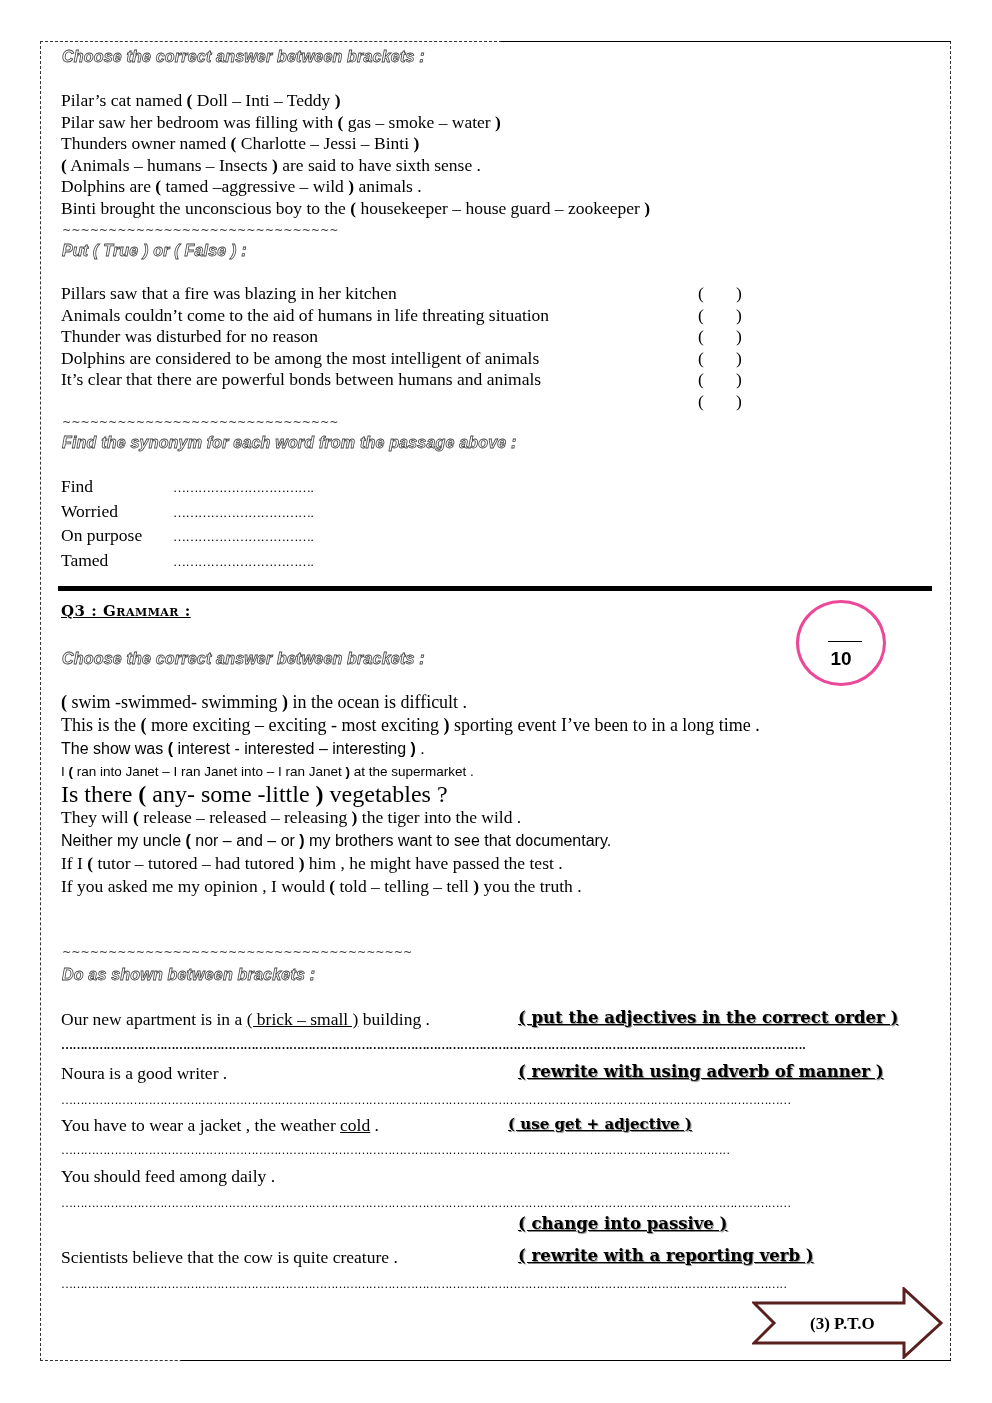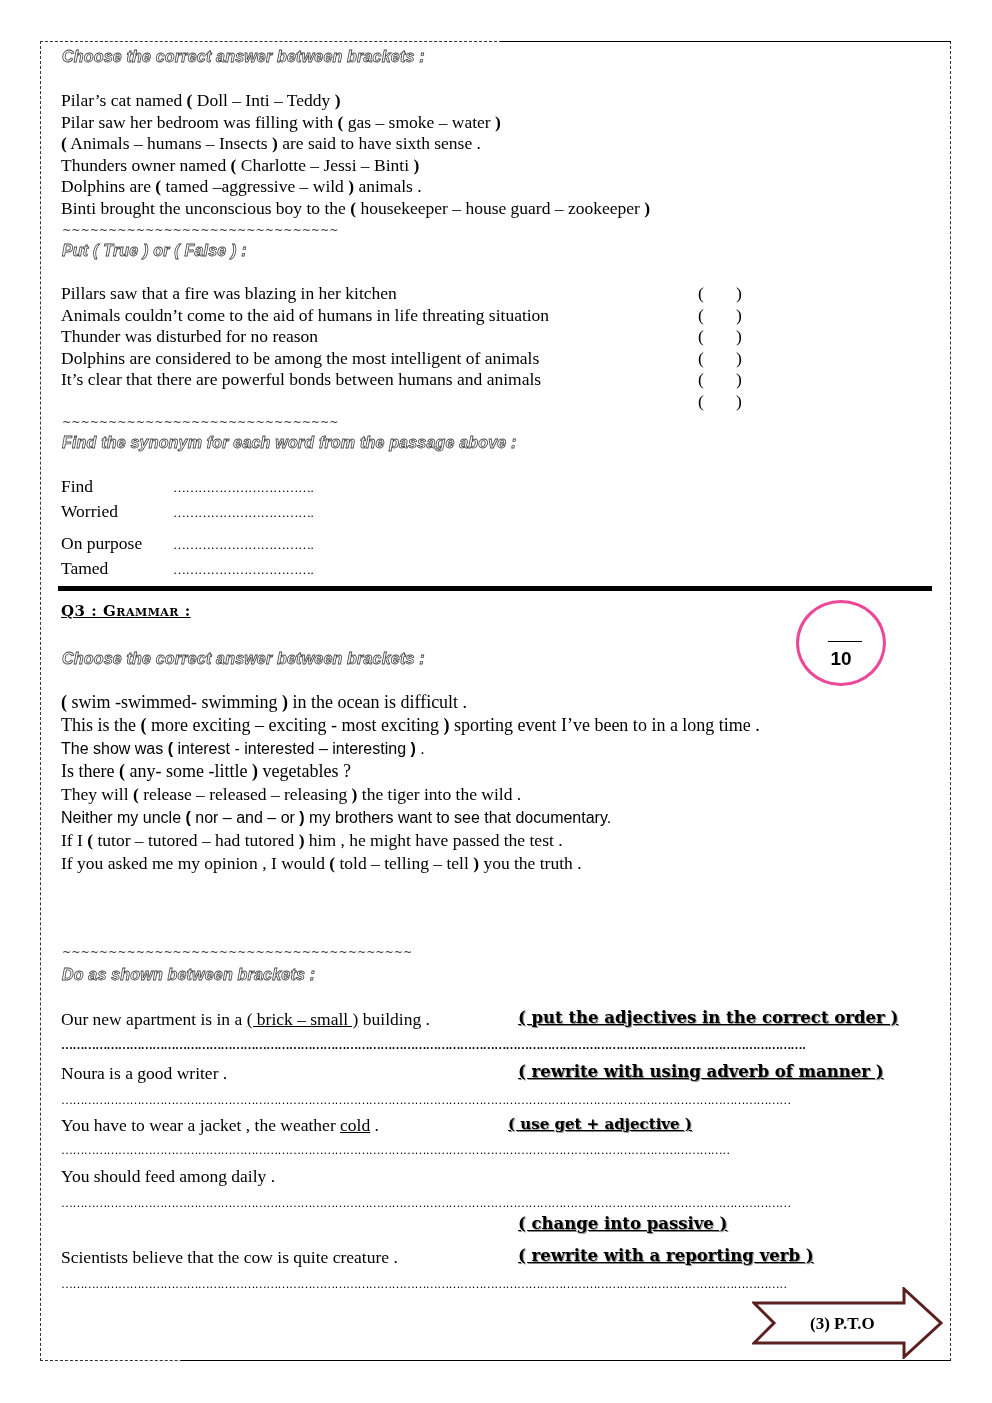--- a/index.html
+++ b/index.html
@@ -38,22 +38,22 @@
 </head>
 <body>
 
 <div class="page-frame"></div>
 
 <div class="abs outline-heading" style="left:62px; top:48px;">Choose the correct answer between brackets :</div>
 
 <div class="abs" style="left:61px; top:90px;">
   <div class="line"><span>Pilar’s cat named </span><span class="bp">(</span><span> Doll – Inti – Teddy </span><span class="bp">)</span><span></span></div>
   <div class="line"><span>Pilar saw her bedroom was filling with </span><span class="bp">(</span><span> gas – smoke – water </span><span class="bp">)</span><span></span></div>
+  <div class="line"><span>Thunders owner named </span><span class="bp">(</span><span> Charlotte – Jessi – Binti </span><span class="bp">)</span><span></span></div>
   <div class="line"><span></span><span class="bp">(</span><span> Animals – humans – Insects </span><span class="bp">)</span><span> are said to have sixth sense .</span></div>
-  <div class="line"><span>Thunders owner named </span><span class="bp">(</span><span> Charlotte – Jessi – Binti </span><span class="bp">)</span><span></span></div>
   <div class="line"><span>Dolphins are </span><span class="bp">(</span><span> tamed –aggressive – wild </span><span class="bp">)</span><span> animals .</span></div>
   <div class="line"><span>Binti brought the unconscious boy to the </span><span class="bp">(</span><span> housekeeper –  house guard – zookeeper </span><span class="bp">)</span><span></span></div>
 </div>
 
 <div class="abs tilde" style="left:62px; top:224px;">~~~~~~~~~~~~~~~~~~~~~~~~~~~~~~</div>
 
 <div class="abs outline-heading" style="left:62px; top:242px;">Put ( True ) or ( False ) :</div>
 
 <div class="abs" style="left:61px; top:283px;">
   <div class="line">Pillars saw that a fire was blazing in her kitchen</div>
@@ -71,40 +71,41 @@
   <div class="line"><span>(</span><span>)</span></div>
 </div>
 
 <div class="abs tilde" style="left:62px; top:416px;">~~~~~~~~~~~~~~~~~~~~~~~~~~~~~~</div>
 
 <div class="abs outline-heading" style="left:62px; top:434px;">Find the synonym for each word from the passage above :</div>
 
 <div class="abs" style="left:61px; top:476px;">
   <div class="line" style="height:24.5px;"><span style="display:inline-block;width:112px;">Find</span><span class="dots">…………………………….</span></div>
   <div class="line" style="height:24.5px;"><span style="display:inline-block;width:112px;">Worried</span><span class="dots">…………………………….</span></div>
-  <div class="line" style="height:24.5px;margin-top:8px;"><span style="display:inline-block;width:112px;">On purpose</span><span class="dots">…………………………….</span></div>
+  <div class="line" style="height:24.5px;"><span style="display:inline-block;width:112px;">On purpose</span><span class="dots">…………………………….</span></div>
   <div class="line" style="height:24.5px;"><span style="display:inline-block;width:112px;">Tamed</span><span class="dots">…………………………….</span></div>
 </div>
 
 <div class="thick-rule"></div>
 
 <div class="abs grammar-title" style="left:61px; top:602px;">Q3 : Grammar :</div>
 
 <div class="score-circle">
   <div class="score-line"></div>
   <div class="score-total">10</div>
 </div>
 
 <div class="abs outline-heading" style="left:62px; top:650px;">Choose the correct answer between brackets :</div>
 
 <div class="abs" style="left:61px; top:692px;">
   <div class="line" style="font-size:18px; height:23px;"><span></span><span class="bp">(</span><span> swim -swimmed-  swimming </span><span class="bp">)</span><span> in the ocean is difficult .</span></div>
   <div class="line" style="font-size:18px; height:23px;"><span>This is the </span><span class="bp">(</span><span> more exciting –  exciting - most exciting </span><span class="bp">)</span><span> sporting event I’ve been to in a long time .</span></div>
   <div class="line calibri" style="height:23px;"><span>The show was </span><span class="bp">(</span><span> interest - interested – interesting </span><span class="bp">)</span><span> .</span></div>
-  <div class="line" style="font-size:18px; height:23px;"><span>Is there </span><span class="bp">(</span><span> any- some -little </span><span class="bp">)</span><span> vegetables ?</span></div>
+  <div class="line calibri-sm" style="height:23px;"><span>I </span><span class="bp">(</span><span> ran into Janet – I ran Janet into – I ran Janet </span><span class="bp">)</span><span> at the supermarket .</span></div>
+  <div class="line" style="font-size:24px; height:23px;"><span>Is there </span><span class="bp">(</span><span> any- some -little </span><span class="bp">)</span><span> vegetables ?</span></div>
   <div class="line" style="height:23px;"><span>They will </span><span class="bp">(</span><span> release – released – releasing </span><span class="bp">)</span><span> the tiger into the wild .</span></div>
   <div class="line calibri" style="height:23px;"><span>Neither my uncle </span><span class="bp">(</span><span> nor – and – or </span><span class="bp">)</span><span> my brothers want to see that documentary.</span></div>
   <div class="line" style="height:23px;"><span>If I </span><span class="bp">(</span><span> tutor – tutored – had tutored </span><span class="bp">)</span><span> him , he might have passed the test .</span></div>
   <div class="line" style="height:23px;"><span>If you asked me my opinion , I would </span><span class="bp">(</span><span> told – telling – tell </span><span class="bp">)</span><span> you the truth .</span></div>
 </div>
 
 <div class="abs tilde" style="left:62px; top:946px;">~~~~~~~~~~~~~~~~~~~~~~~~~~~~~~~~~~~~~~</div>
 
 <div class="abs outline-heading" style="left:62px; top:966px;">Do as shown between brackets :</div>
 

